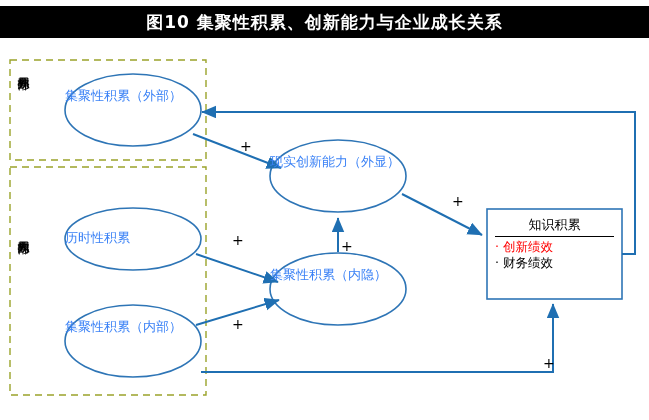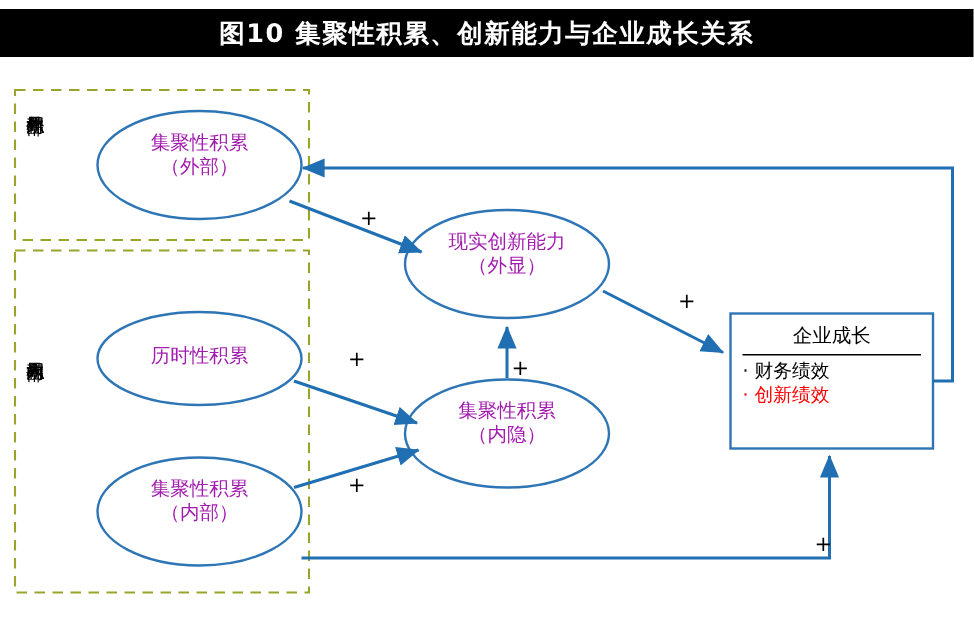--- a/index.html
+++ b/index.html
@@ -15,22 +15,22 @@
     background:#000000;color:#ffffff;
     display:flex;align-items:center;justify-content:center;
     font-size:17px;font-weight:bold;letter-spacing:1px;
   }
   #canvas{
     position:absolute;left:0;top:42px;width:649px;height:378px;
   }
   svg.layer{position:absolute;left:0;top:0;width:649px;height:378px;}
   .node-label{
     position:absolute;
-    display:flex;flex-direction:column;align-items:center;justify-content:space-between;
-    font-size:13px;color:#a21caf;line-height:1.25;
+    display:flex;flex-direction:row;align-items:center;justify-content:flex-start;
+    font-size:13px;color:#3b82f6;line-height:1.25;
     text-align:center;white-space:nowrap;
     pointer-events:none;
   }
   .group-label{
     position:absolute;
     font-size:12px;color:#000;line-height:1.12;
     writing-mode:vertical-rl;
     text-orientation:upright;
     letter-spacing:0px;
     white-space:nowrap;
@@ -105,24 +105,24 @@
   <div class="node-label" style="left:270px;top:225px;width:136px;">
     <span>集聚性积累</span>
     <span>（内隐）</span>
   </div>
   <div class="node-label" style="left:65px;top:277px;width:136px;">
     <span>集聚性积累</span>
     <span>（内部）</span>
   </div>
 
   <div class="growth-box" style="left:495px;top:174px;width:119px;">
-    <div class="growth-title">企业成长</div>
+    <div class="growth-title">知识积累</div>
     <div class="growth-rule"></div>
+    <div class="growth-item red">· 创新绩效</div>
     <div class="growth-item">· 财务绩效</div>
-    <div class="growth-item red">· 创新绩效</div>
   </div>
 
   <div class="plus" style="left:240px;top:96px;">+</div>
   <div class="plus" style="left:452px;top:151px;">+</div>
   <div class="plus" style="left:232px;top:190px;">+</div>
   <div class="plus" style="left:341px;top:196px;">+</div>
   <div class="plus" style="left:232px;top:274px;">+</div>
   <div class="plus" style="left:543px;top:313px;">+</div>
 
 </div>

